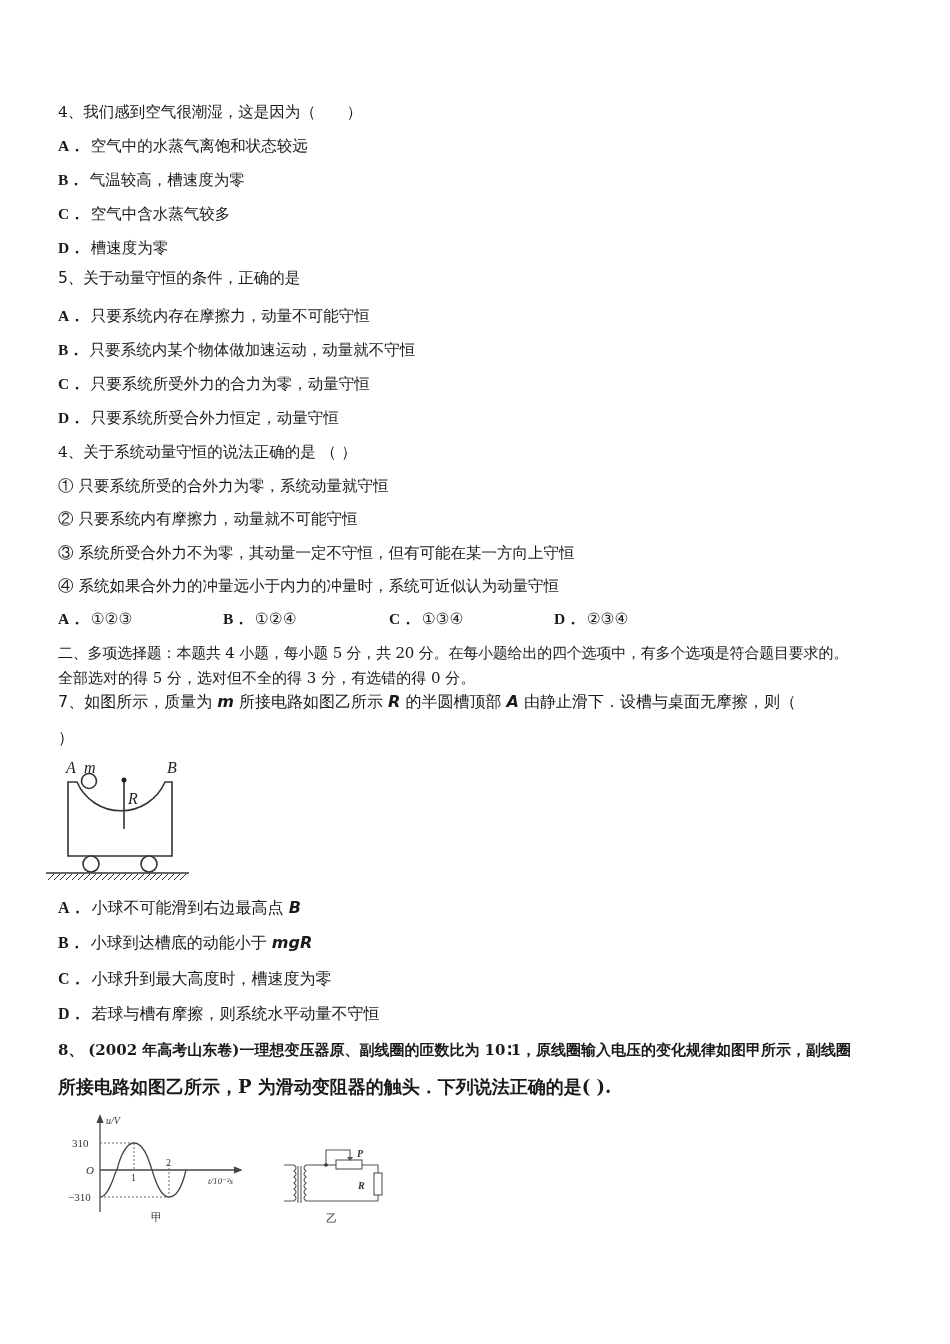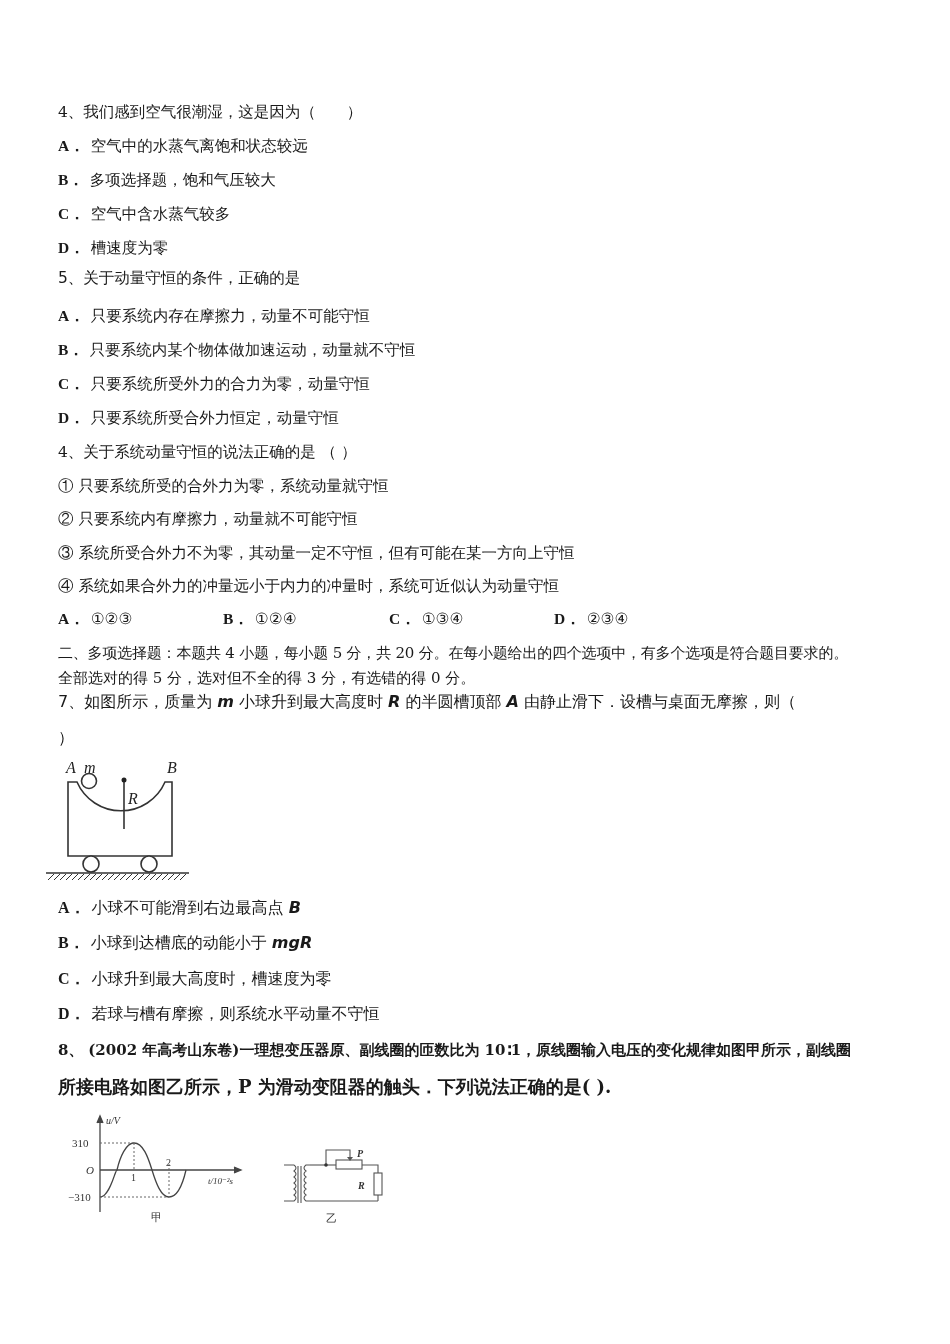--- a/index.html
+++ b/index.html
@@ -19,21 +19,21 @@
   .b { font-weight: bold; }
   .opt-row { position: absolute; left: 46px; font-size: 15.5px; line-height: 20px; }
   .opt-row span.cell { position: absolute; white-space: nowrap; margin-left: 12px; }
   svg text { font-family: "Liberation Serif", "DejaVu Serif", serif; }
 </style>
 </head>
 <body>
 
 <div class="line" style="top:102px"><span>4、我们感到空气很潮湿，这是因为（　　）</span></div>
 <div class="line" style="top:136px"><span class="lbl">A．</span><span>空气中的水蒸气离饱和状态较远</span></div>
-<div class="line" style="top:170px"><span class="lbl">B．</span><span>多项选择题，饱和气压较大</span></div>
+<div class="line" style="top:170px"><span class="lbl">B．</span><span>气温较高，槽速度为零</span></div>
 <div class="line" style="top:204px"><span class="lbl">C．</span><span>空气中含水蒸气较多</span></div>
 <div class="line" style="top:238px"><span class="lbl">D．</span><span>槽速度为零</span></div>
 
 <div class="line sans" style="top:268px"><span>5、关于动量守恒的条件，正确的是</span></div>
 <div class="line" style="top:306px"><span class="lbl">A．</span><span>只要系统内存在摩擦力，动量不可能守恒</span></div>
 <div class="line" style="top:340px"><span class="lbl">B．</span><span>只要系统内某个物体做加速运动，动量就不守恒</span></div>
 <div class="line" style="top:374px"><span class="lbl">C．</span><span>只要系统所受外力的合力为零，动量守恒</span></div>
 <div class="line" style="top:408px"><span class="lbl">D．</span><span>只要系统所受合外力恒定，动量守恒</span></div>
 
 <div class="line" style="top:442px"><span>4、关于系统动量守恒的说法正确的是 （ ）</span></div>
@@ -44,21 +44,21 @@
 <div class="opt-row" style="top:609px; width:860px; height:20px">
   <span class="cell" style="left:0px"><span class="lbl">A．</span><span>①②③</span></span>
   <span class="cell" style="left:165px"><span class="lbl">B．</span><span>①②④</span></span>
   <span class="cell" style="left:331px"><span class="lbl">C．</span><span>①③④</span></span>
   <span class="cell" style="left:496px"><span class="lbl">D．</span><span>②③④</span></span>
 </div>
 
 <div class="line" style="top:643px; font-size:15px; letter-spacing:-0.2px"><span>二、多项选择题：本题共 4 小题，每小题 5 分，共 20 分。在每小题给出的四个选项中，有多个选项是符合题目要求的。</span></div>
 <div class="line" style="top:668px; font-size:15px"><span>全部选对的得 5 分，选对但不全的得 3 分，有选错的得 0 分。</span></div>
 
-<div class="line sans" style="top:692px; font-size:16px"><span>7、如图所示，质量为 </span><span class="bi">m</span><span> 小球升到最大高度时 </span><span class="bi">R</span><span> 的半圆槽顶部 </span><span class="bi">A</span><span> 由静止滑下．设槽与桌面无摩擦，则（</span></div>
+<div class="line sans" style="top:692px; font-size:16px"><span>7、如图所示，质量为 </span><span class="bi">m</span><span> 所接电路如图乙所示 </span><span class="bi">R</span><span> 的半圆槽顶部 </span><span class="bi">A</span><span> 由静止滑下．设槽与桌面无摩擦，则（</span></div>
 <div class="line sans" style="top:728px; font-size:16px"><span>）</span></div>
 
 <svg style="position:absolute; left:44px; top:756px" width="150" height="130" viewBox="0 0 150 130">
   <g fill="none" stroke="#333" stroke-width="1.6">
     <path d="M24 26 L24 100 L128 100 L128 26 L121 26 A48 48 0 0 1 33 26 Z" fill="#fff"></path>
     <line x1="80" y1="24" x2="80" y2="73"></line>
     <circle cx="45" cy="25" r="7.5" fill="#fff"></circle>
     <circle cx="47" cy="108" r="8" fill="#fff"></circle>
     <circle cx="105" cy="108" r="8" fill="#fff"></circle>
     <line x1="2" y1="117" x2="145" y2="117"></line>

